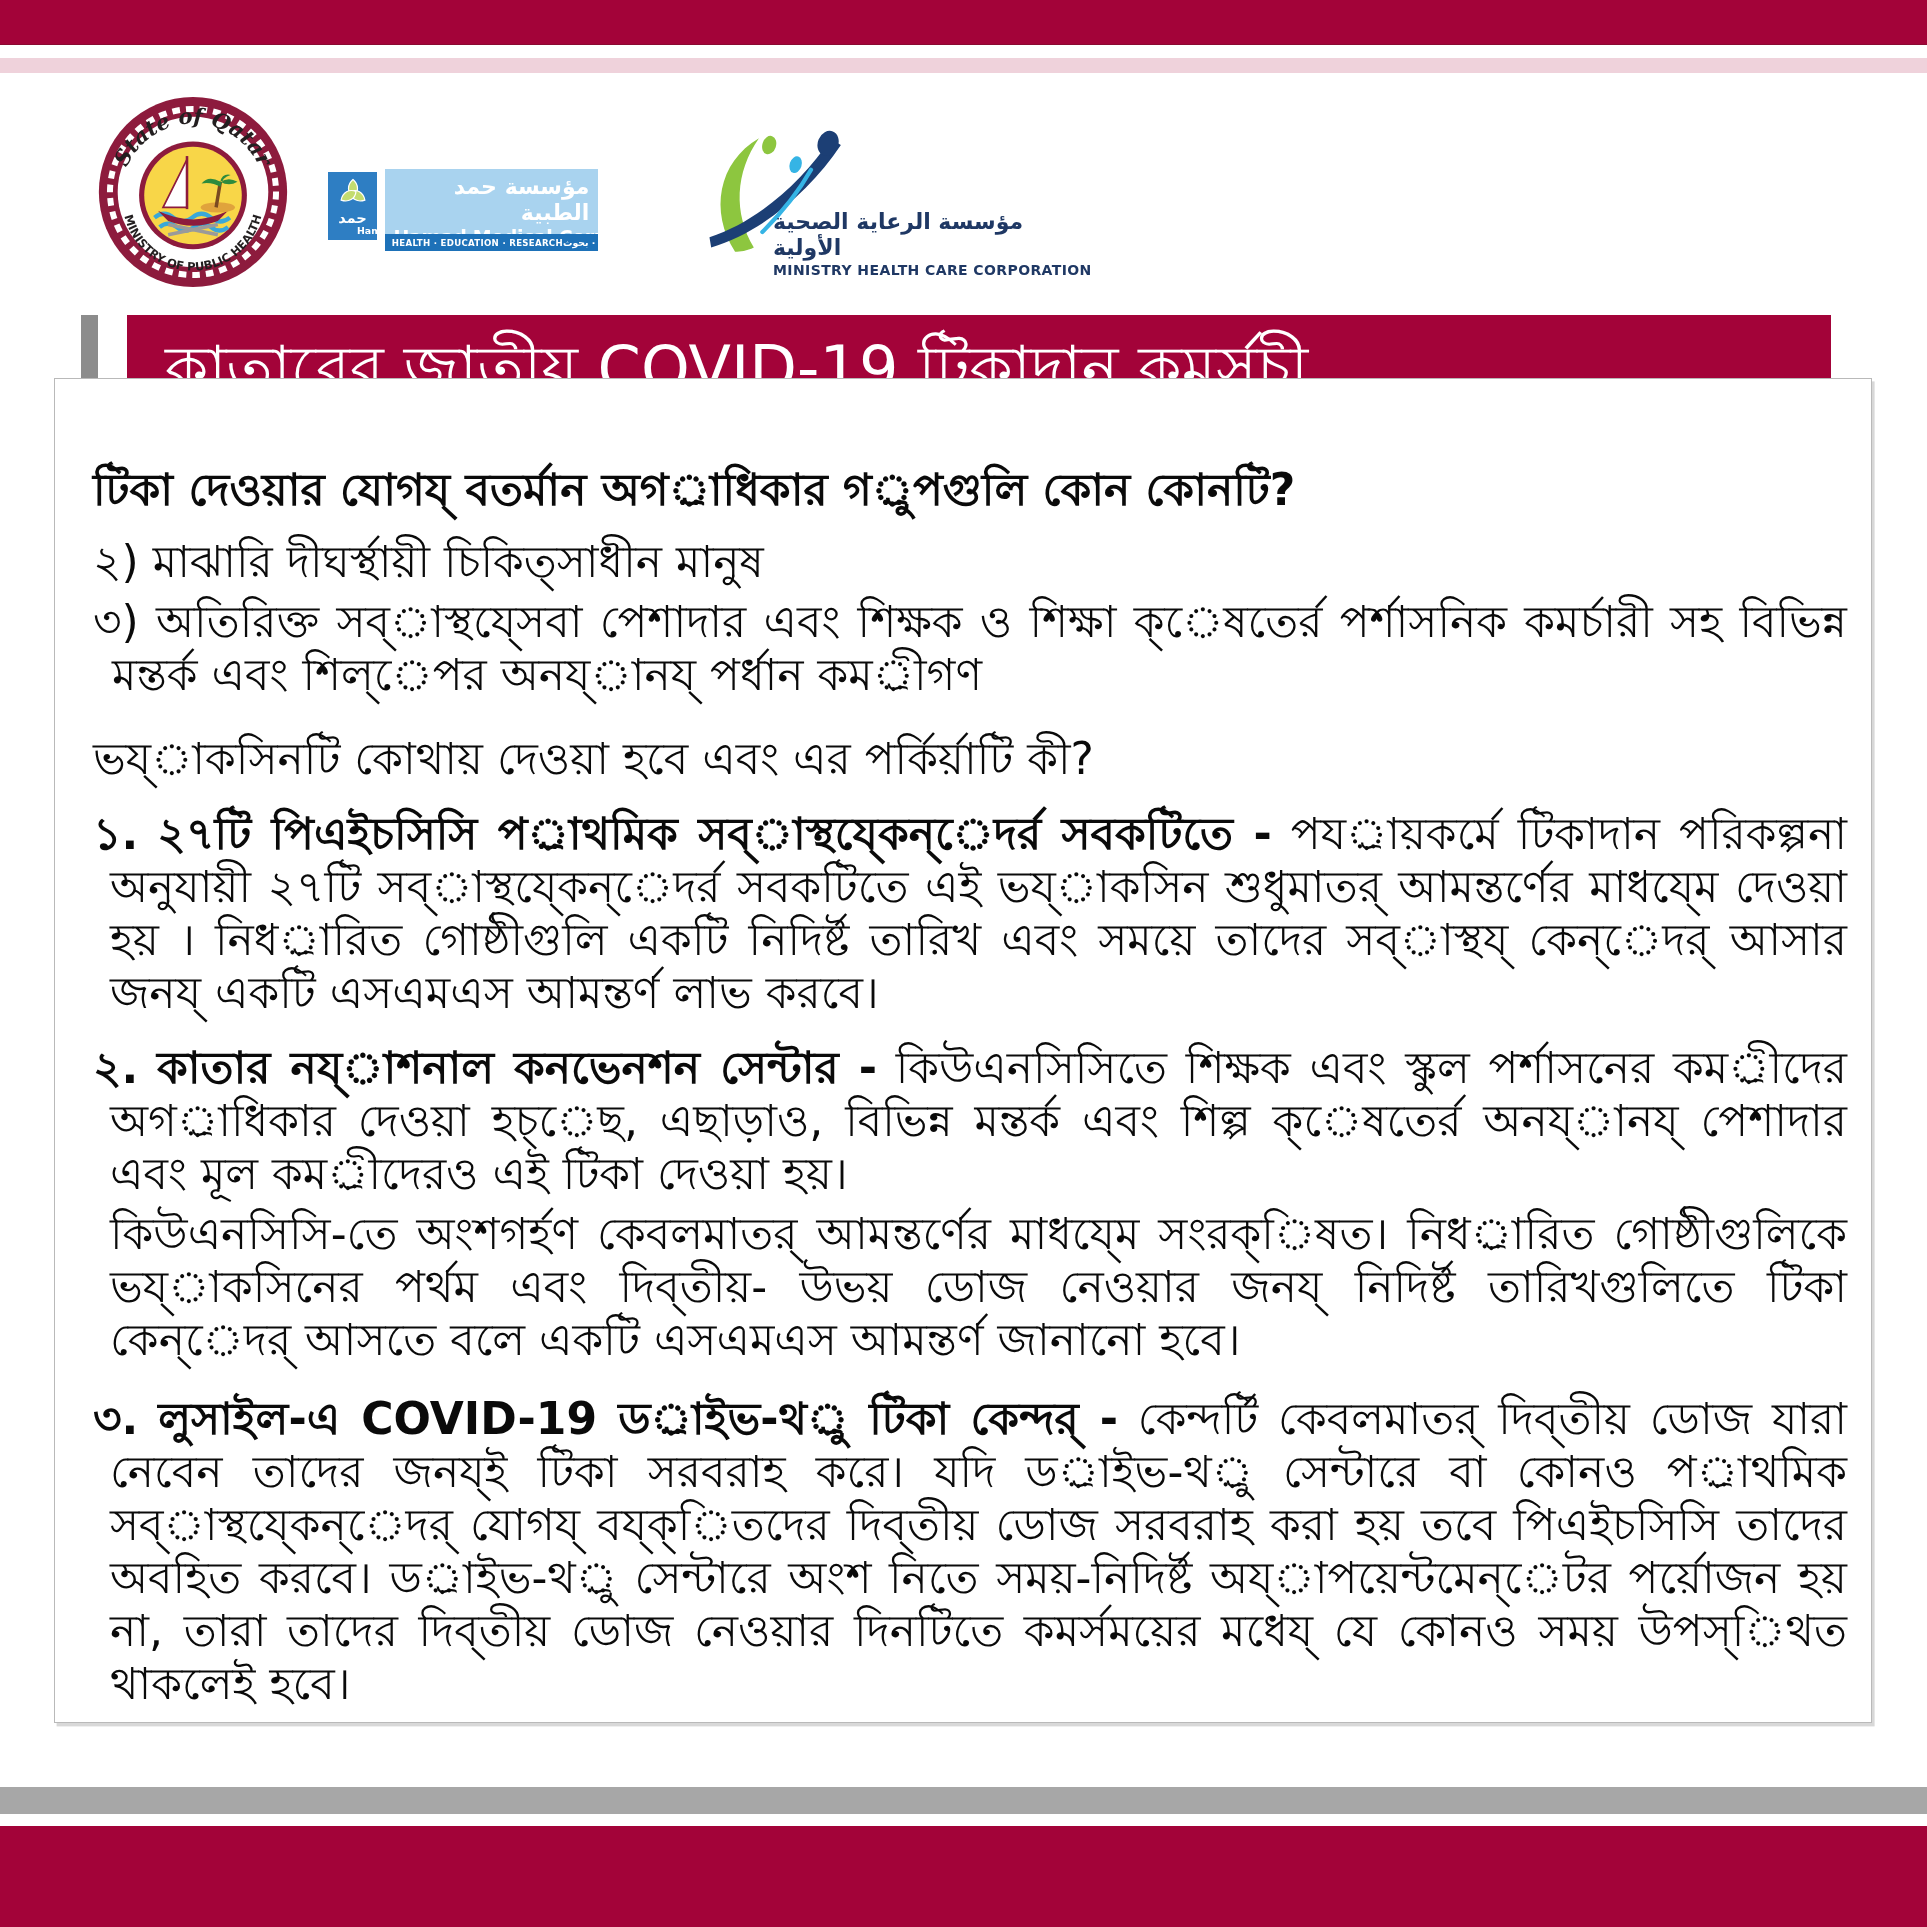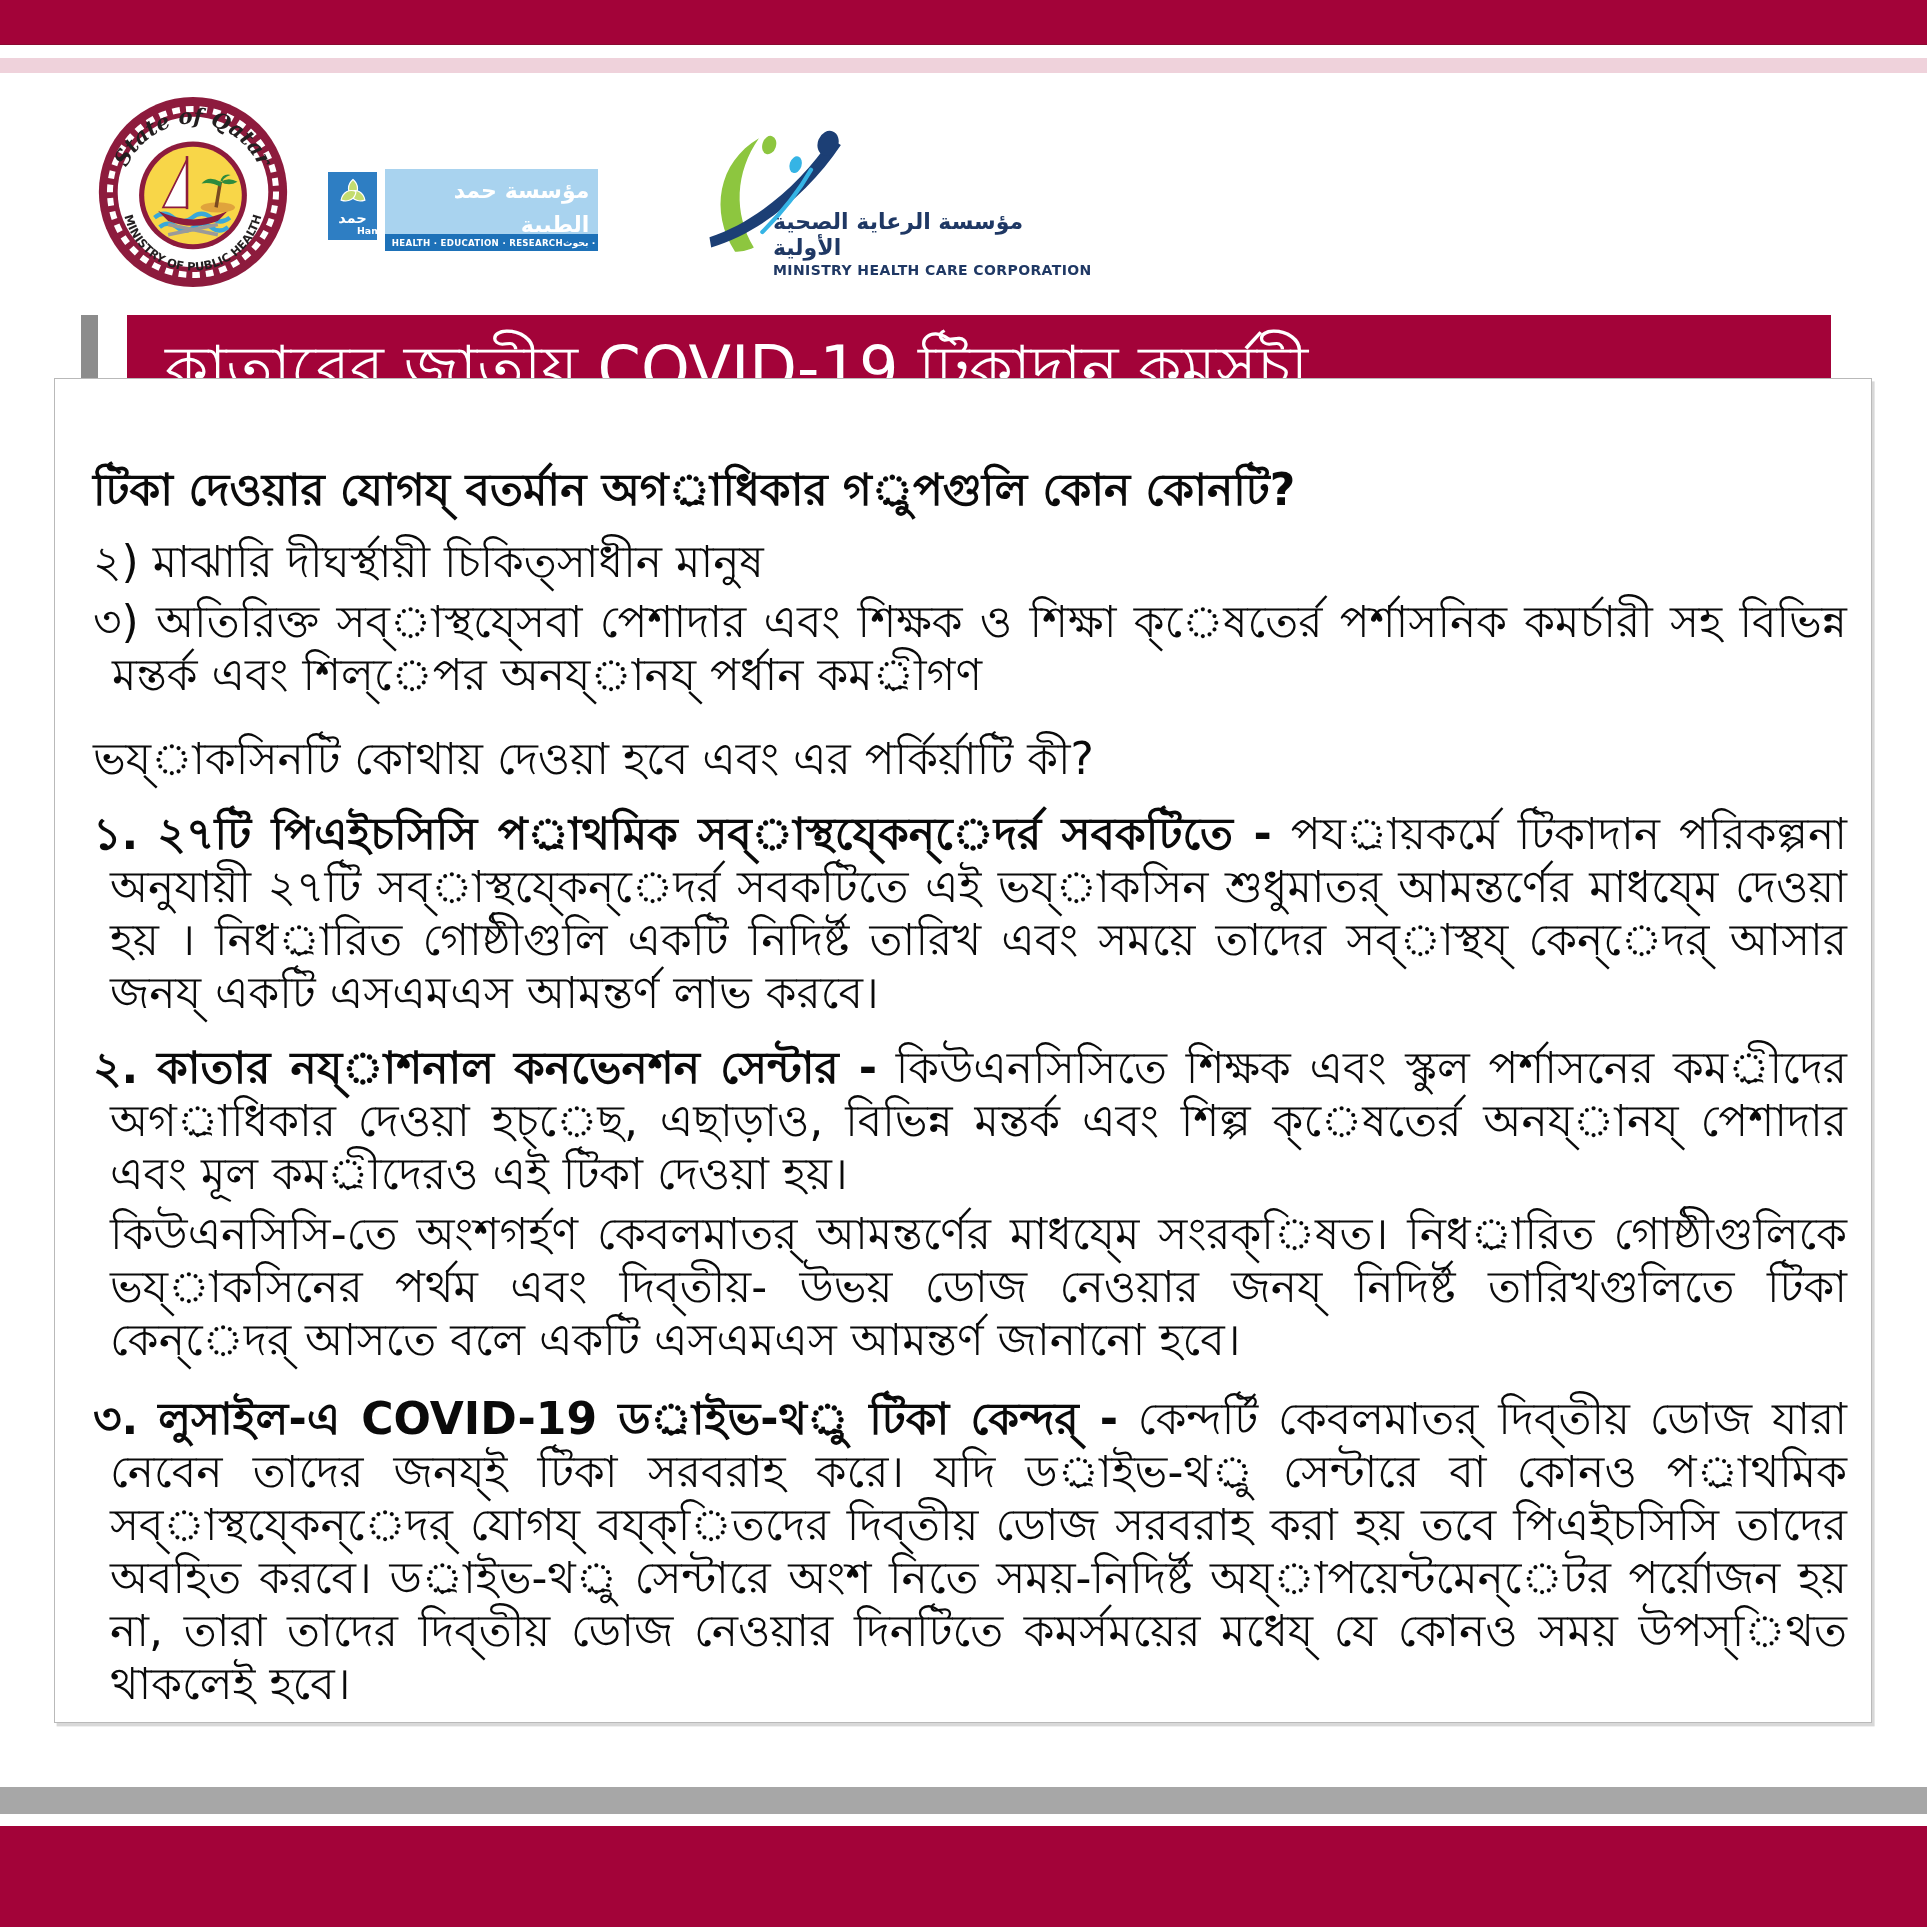--- a/index.html
+++ b/index.html
@@ -16,21 +16,21 @@
   .logo-hamad{position:absolute;left:328px;top:169px;width:270px;height:82px;}
   .hamad-left{position:absolute;left:0;top:2.6px;width:49px;height:68px;background:#2E7EC3;
               display:flex;flex-direction:column;align-items:center;justify-content:flex-end;
               padding-bottom:3.4px;box-sizing:border-box;}
   .hamad-leaf{position:absolute;top:5.1px;left:6.8px;}
   .hamad-badge-ar{color:#fff;font-size:14.6px;line-height:15.4px;font-weight:bold;}
   .hamad-badge-en{color:#fff;font-size:9.4px;line-height:11px;font-weight:bold;padding-left:46px;}
   .hamad-right{position:absolute;left:57px;top:0;width:213px;height:82px;}
   .hamad-top{position:absolute;left:0;top:0;width:213px;height:65px;background:#A9D3EF;
              box-sizing:border-box;padding:5.1px 8.6px 0 8.6px;}
-  .hamad-name-ar{color:#fff;font-size:22px;line-height:34px;font-weight:bold;text-align:right;}
+  .hamad-name-ar{color:#fff;font-size:22px;line-height:26px;font-weight:bold;text-align:right;}
   .hamad-name-en{color:#fff;font-size:19px;line-height:22px;font-weight:bold;text-align:left;
                  letter-spacing:-0.4px;white-space:nowrap;}
   .hamad-strip{position:absolute;left:0;top:65px;width:213px;height:17px;background:#1D71B8;
                display:flex;justify-content:space-between;align-items:center;
                box-sizing:border-box;padding:0 6.8px;}
   .hamad-tag-en{color:#fff;font-size:8.6px;font-weight:bold;letter-spacing:0.3px;white-space:nowrap;}
   .hamad-tag-ar{color:#fff;font-size:9.4px;font-weight:bold;white-space:nowrap;}
 
   .logo-phcc{position:absolute;left:709px;top:128px;width:325px;height:128px;}
   .phcc-figure{position:absolute;left:0;top:0;}

